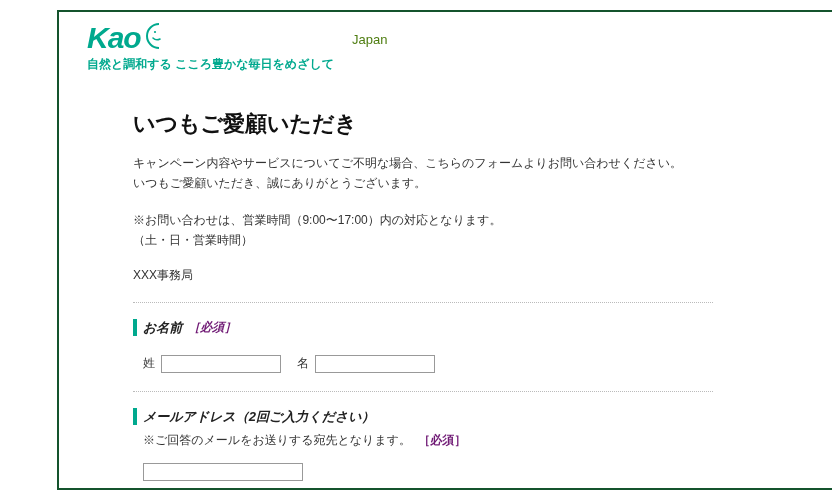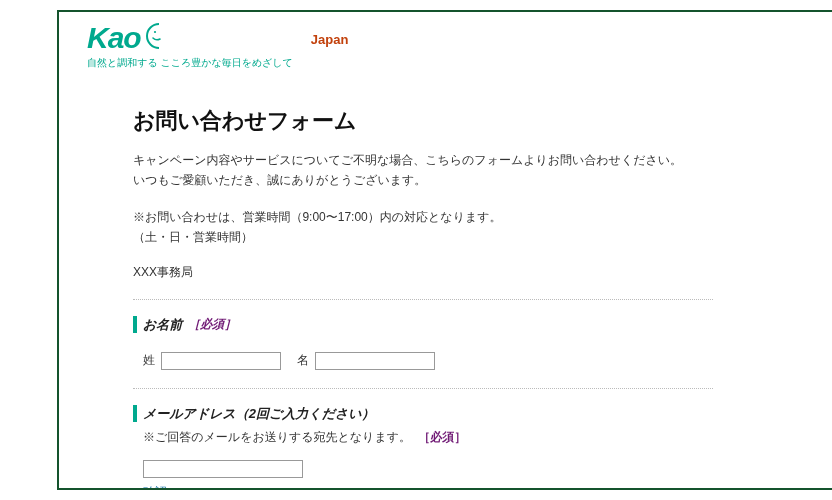--- a/index.html
+++ b/index.html
@@ -39,29 +39,29 @@
     align-items: center;
     gap: 4px;
   }
   .logo-text {
     font-size: 30px;
     font-style: italic;
     line-height: 1;
   }
   .tagline {
     color: #00a98e;
-    font-size: 10px;
+    font-size: 12px;
     margin-top: 2px;
     letter-spacing: 0;
-    font-weight: normal;
+    font-weight: bold;
   }
   .region {
     font-size: 13px;
-    font-weight: 700;
-    color: #c2410c;
+    font-weight: 400;
+    color: #4d7c0f;
     margin-top: 10px;
   }
 
   
   .content {
     margin: 36px 0 0 46px;
     max-width: 580px;
   }
   h1 {
     font-size: 22px;
@@ -153,21 +153,21 @@
             <path d="M8 16 Q11 19 15 17" fill="none" stroke="#00a98e" stroke-width="1.6" stroke-linecap="round"></path>
           </svg>
         </span>
       </div>
       <div class="tagline">自然と調和する こころ豊かな毎日をめざして</div>
     </div>
     <div class="region">Japan</div>
   </div>
 
   <div class="content">
-    <h1>お問い合わせフォーム</h1>
+    <h1>いつもご愛顧いただき</h1>
 
     <div class="intro">
       <div class="block">
         <p>キャンペーン内容やサービスについてご不明な場合、こちらのフォームよりお問い合わせください。</p>
         <p>いつもご愛顧いただき、誠にありがとうございます。</p>
       </div>
       <div class="block">
         <p>※お問い合わせは、営業時間（9:00〜17:00）内の対応となります。</p>
         <p>（土・日・営業時間）</p>
       </div>

